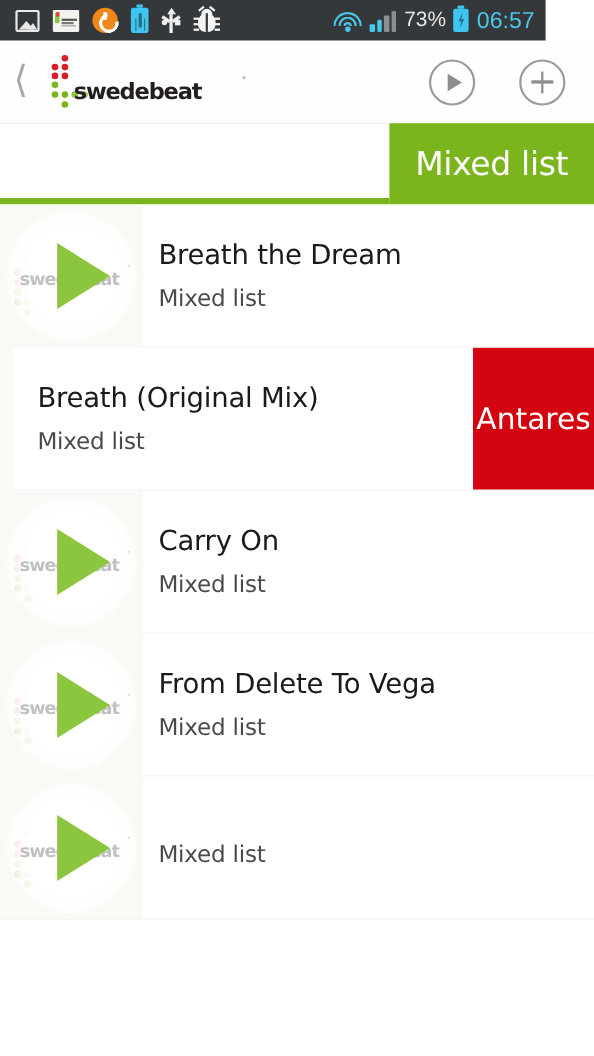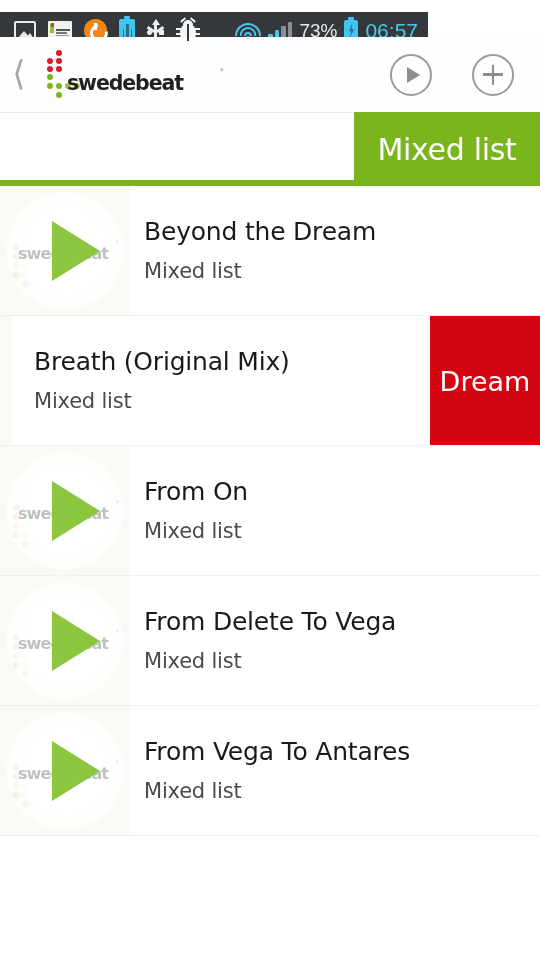--- a/index.html
+++ b/index.html
@@ -6,21 +6,21 @@
   html,body { width:540px; height:960px; }
   body {
     font-family:"Liberation Sans", sans-serif;
     background:#ffffff;
     overflow:hidden;
     position:relative;
   }
 
   
   #status-bar{
-    position:absolute; top:12px; left:0; width:428px; height:37px;
+    position:absolute; top:0; left:0; width:496px; height:37px;
     background:#34383b;
     display:flex; align-items:center;
     padding:0 10px 0 14px;
   }
   .sb-left{ display:flex; align-items:center; gap:12px; flex:1; }
   .sb-right{ display:flex; align-items:center; gap:7px; }
 
   .ic-gallery{
     width:22px;height:20px;border:2px solid #e8e8e8;border-radius:2px;
     position:relative;overflow:hidden;background:#34383b;
@@ -317,38 +317,38 @@
           <span class="mdot" style="left:21px;top:37px;background:#7ab51d;"></span>
           <span class="mdot" style="left:30px;top:37px;background:#7ab51d;"></span>
           <span class="mdot" style="left:12px;top:46px;background:#7ab51d;"></span>
         </div>
     <div class="mini-word">swedebeat</div>
     <div class="mini-reg">°</div>
     <div class="glow"></div>
     <div class="play-tri-big"></div>
       </div>
     <div class="track-meta">
-      <div class="track-title">Beyond the Dream</div>
+      <div class="track-title">Breath the Dream</div>
       <div class="track-sub">Mixed list</div>
     </div>
 
   </div>
     <div class="track-row swiped">
     <div class="swipe-left-edge"></div>
     <div class="thumb">
     <div class="mini-logo"></div>
 
     <div class="mini-reg">°</div>
     <div class="glow"></div>
     </div>
     <div class="track-meta">
       <div class="track-title">Breath (Original Mix)</div>
       <div class="track-sub">Mixed list</div>
     </div>
-    <div id="delete-button">Dream</div>
+    <div id="delete-button">Antares</div>
   </div>
     <div class="track-row">
 
     <div class="thumb">
     <div class="mini-logo">
           <span class="mdot" style="left:3px;top:10px;background:#d81e26;"></span>
           <span class="mdot" style="left:3px;top:19px;background:#d81e26;"></span>
           <span class="mdot" style="left:12px;top:10px;background:#d81e26;"></span>
           <span class="mdot" style="left:12px;top:19px;background:#d81e26;"></span>
           <span class="mdot" style="left:12px;top:1px;background:#d81e26;"></span>
@@ -359,21 +359,21 @@
           <span class="mdot" style="left:21px;top:37px;background:#7ab51d;"></span>
           <span class="mdot" style="left:30px;top:37px;background:#7ab51d;"></span>
           <span class="mdot" style="left:12px;top:46px;background:#7ab51d;"></span>
         </div>
     <div class="mini-word">swedebeat</div>
     <div class="mini-reg">°</div>
     <div class="glow"></div>
     <div class="play-tri-big"></div>
       </div>
     <div class="track-meta">
-      <div class="track-title">From On</div>
+      <div class="track-title">Carry On</div>
       <div class="track-sub">Mixed list</div>
     </div>
 
   </div>
     <div class="track-row">
 
     <div class="thumb">
     <div class="mini-logo">
           <span class="mdot" style="left:3px;top:10px;background:#d81e26;"></span>
           <span class="mdot" style="left:3px;top:19px;background:#d81e26;"></span>
@@ -415,18 +415,17 @@
           <span class="mdot" style="left:21px;top:37px;background:#7ab51d;"></span>
           <span class="mdot" style="left:30px;top:37px;background:#7ab51d;"></span>
           <span class="mdot" style="left:12px;top:46px;background:#7ab51d;"></span>
         </div>
     <div class="mini-word">swedebeat</div>
     <div class="mini-reg">°</div>
     <div class="glow"></div>
     <div class="play-tri-big"></div>
       </div>
     <div class="track-meta">
-      <div class="track-title">From Vega To Antares</div>
       <div class="track-sub">Mixed list</div>
     </div>
 
   </div>
   </div>
 
 </body></html>

